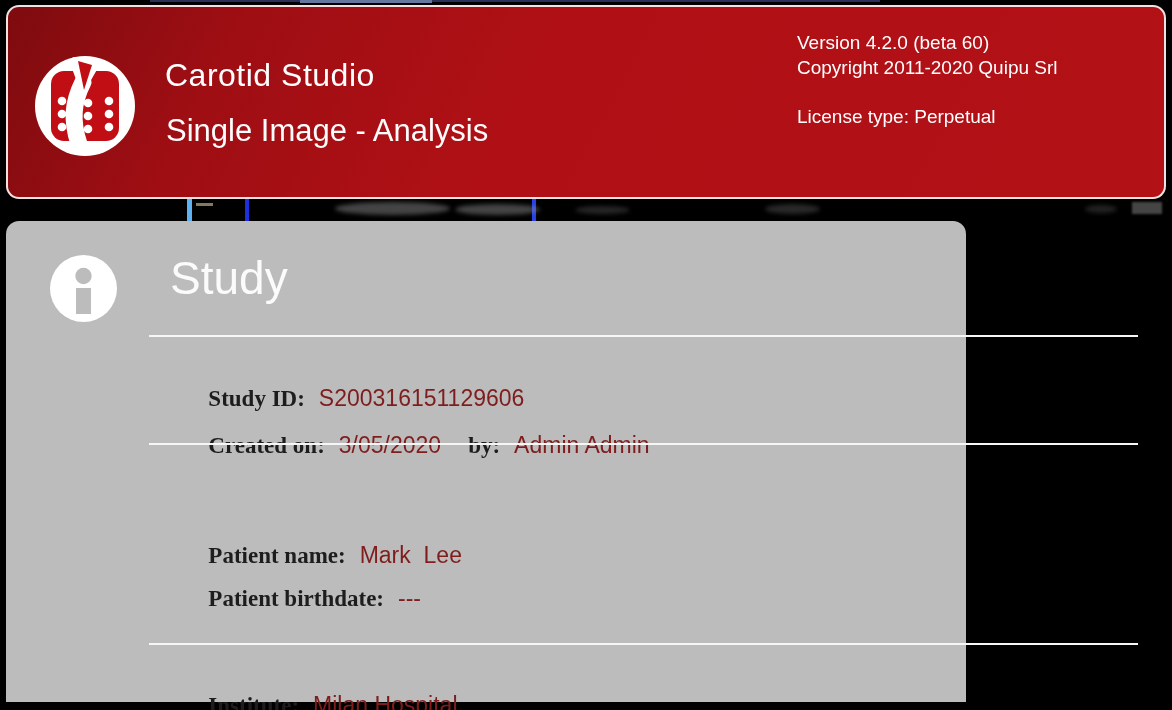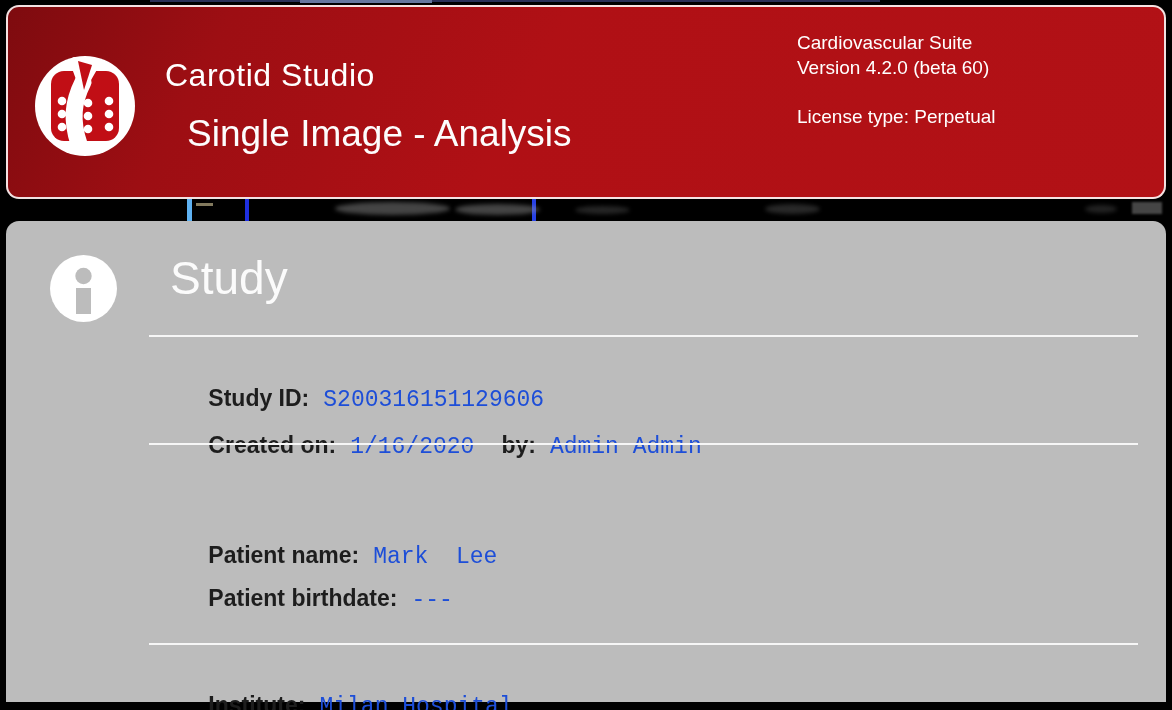--- a/index.html
+++ b/index.html
@@ -12,33 +12,33 @@
   .bg-artifact{position:absolute;}
   .speckle{border-radius:50%;filter:blur(2px);background:rgba(150,150,150,.45);}
 
   
   .red-panel{position:absolute;left:6px;top:5px;width:1156px;height:190px;
     background:linear-gradient(118deg,#7e0b0f 0%,#9d0e13 18%,#b01015 45%,#b21116 100%);
     border:2px solid rgba(255,255,255,.88);border-radius:13px;z-index:3;}
   .logo{position:absolute;left:27px;top:49px;width:100px;height:100px;}
   .app-title{position:absolute;left:157px;top:50px;font-size:32px;color:#ffffff;
     letter-spacing:.5px;white-space:pre;}
-  .app-subtitle{position:absolute;left:158px;top:106px;font-size:37px;color:#fdfdfd;white-space:pre;margin-left:21px;}
+  .app-subtitle{position:absolute;left:158px;top:106px;font-size:31px;color:#fdfdfd;white-space:pre;}
   .info-block{position:absolute;left:789px;top:24px;color:#ffffff;font-size:19px;}
   .info-line{line-height:24.5px;min-height:24.5px;white-space:pre;}
 
   
-  .gray-panel{position:absolute;left:6px;top:221px;width:1160px;height:481px;
+  .gray-panel{position:absolute;left:6px;top:221px;width:960px;height:481px;
     background:#bcbcbc;border-radius:13px 13px 0 0;z-index:3;}
   .study-icon{position:absolute;left:44px;top:34px;width:67px;height:67px;}
   .study-title{position:absolute;left:164px;top:30px;font-size:46px;color:#fbfbfb;}
   .sep{position:absolute;left:143px;width:989px;height:2px;background:#f6f6f6;}
   .row{position:absolute;left:164px;font-size:23px;white-space:pre;}
-  .lbl{font-weight:bold;color:#1d1d1d;margin-right:14px;}
-  .val{color:#1d4ed8;white-space:pre;font-family:Liberation Mono, monospace;}
+  .lbl{font-weight:bold;color:#1d1d1d;margin-right:14px;font-family:Liberation Serif, serif;}
+  .val{color:#7f1d1d;white-space:pre;}
   .lbl.inline2{margin-left:27px;}
 </style>
 </head>
 <body>
 
 <div class="stage">
 
   <div class="bg-artifact" style="left:150px;top:0;width:730px;height:2px;background:#2a3057;"></div>
   <div class="bg-artifact" style="left:300px;top:0;width:132px;height:3px;background:#66779f;"></div>
 
@@ -72,22 +72,22 @@
       <circle cx="53" cy="73" r="4.3" fill="#ffffff"></circle>
       <circle cx="74" cy="45" r="4.3" fill="#ffffff"></circle>
       <circle cx="74" cy="58" r="4.3" fill="#ffffff"></circle>
       <circle cx="74" cy="71" r="4.3" fill="#ffffff"></circle>
     </svg>
 
     <div class="app-title">Carotid Studio</div>
     <div class="app-subtitle">Single Image - Analysis</div>
 
     <div class="info-block">
-      <div class="info-line">Cardiovascular Suite</div>
       <div class="info-line">Version 4.2.0 (beta 60)</div>
+      <div class="info-line">Copyright 2011-2020 Quipu Srl</div>
       <div class="info-line"></div>
       <div class="info-line">License type: Perpetual</div>
     </div>
   </div>
 
   <div class="gray-panel">
 
     <svg class="study-icon" viewBox="0 0 67 67">
       <circle cx="33.5" cy="33.5" r="33.5" fill="#ffffff"></circle>
       <circle cx="33.5" cy="21" r="8.2" fill="#bcbcbc"></circle>
@@ -96,21 +96,21 @@
 
     <div class="study-title">Study</div>
 
     <div class="sep" style="top:114px"></div>
 
     <div class="row" style="top:137px">
       <span class="lbl">Study ID:</span><span class="val">S200316151129606</span>
     </div>
 
     <div class="row" style="top:184px">
-      <span class="lbl">Created on:</span><span class="val">1/16/2020</span><span class="lbl inline2">by:</span><span class="val">Admin Admin</span>
+      <span class="lbl">Created on:</span><span class="val">3/05/2020</span><span class="lbl inline2">by:</span><span class="val">Admin Admin</span>
     </div>
 
     <div class="sep" style="top:222px"></div>
 
 
     <div class="row" style="top:294px">
       <span class="lbl">Patient name:</span><span class="val">Mark  Lee</span>
     </div>
 
     <div class="row" style="top:337px">

